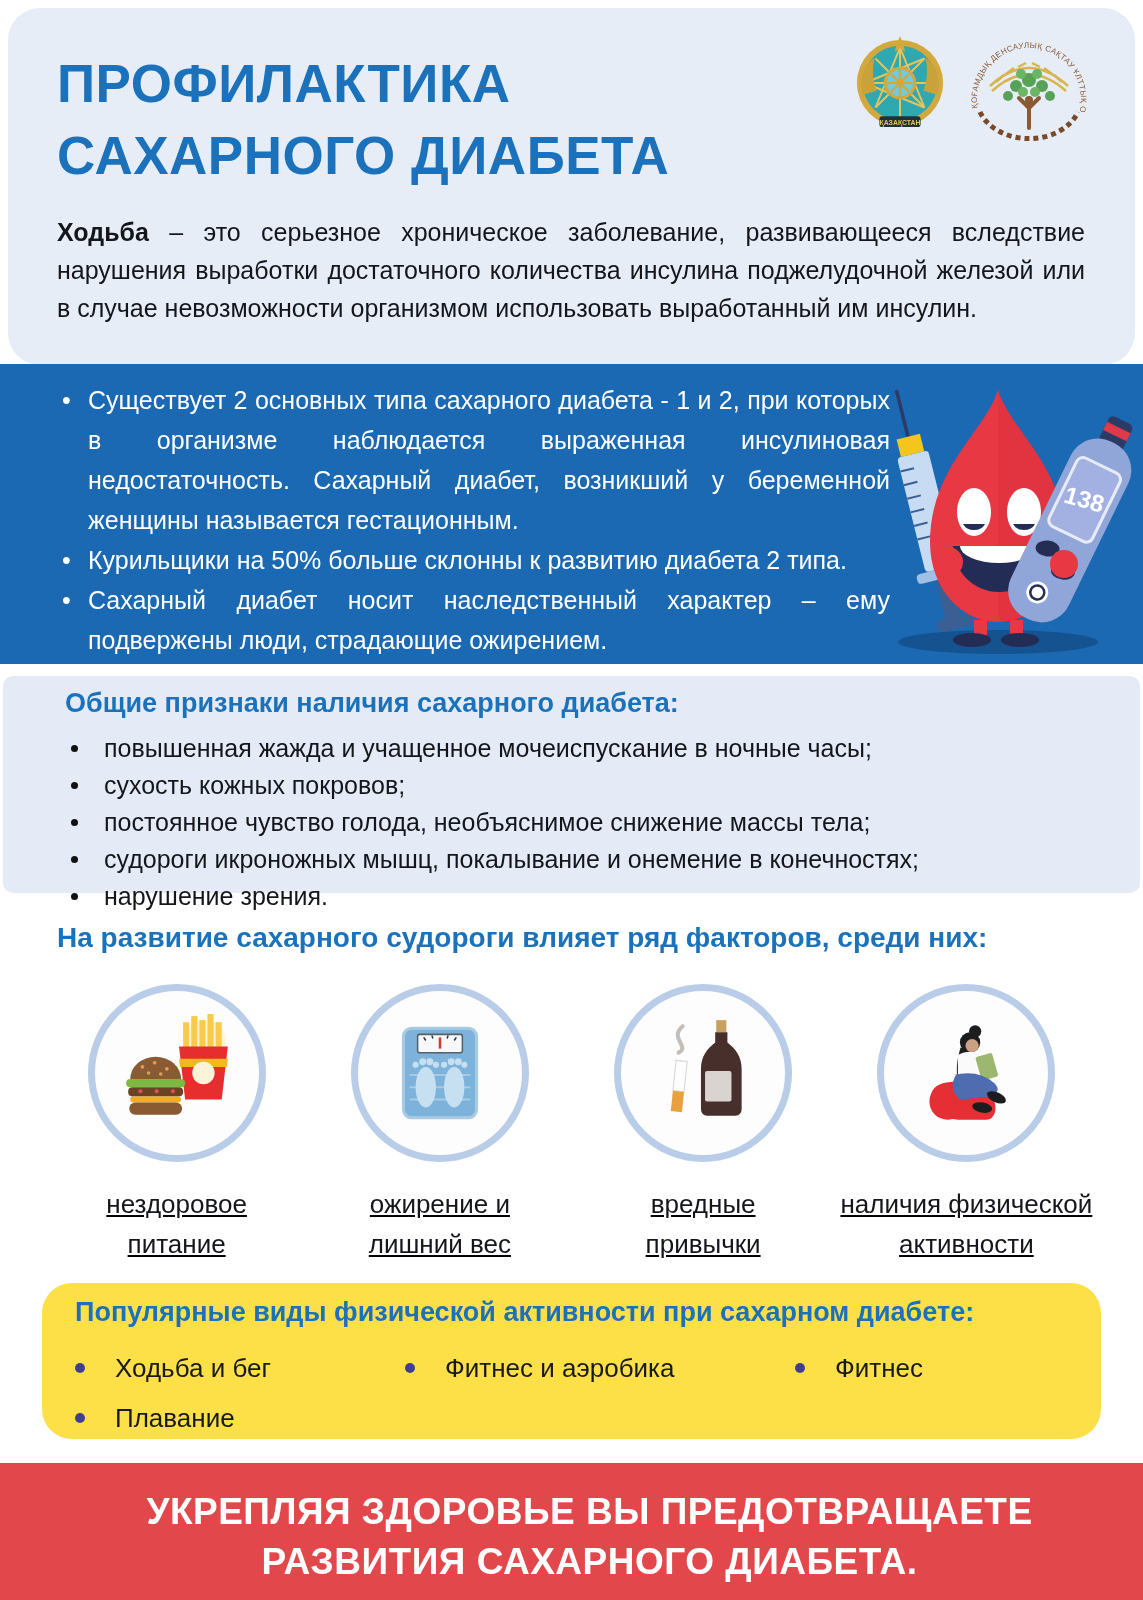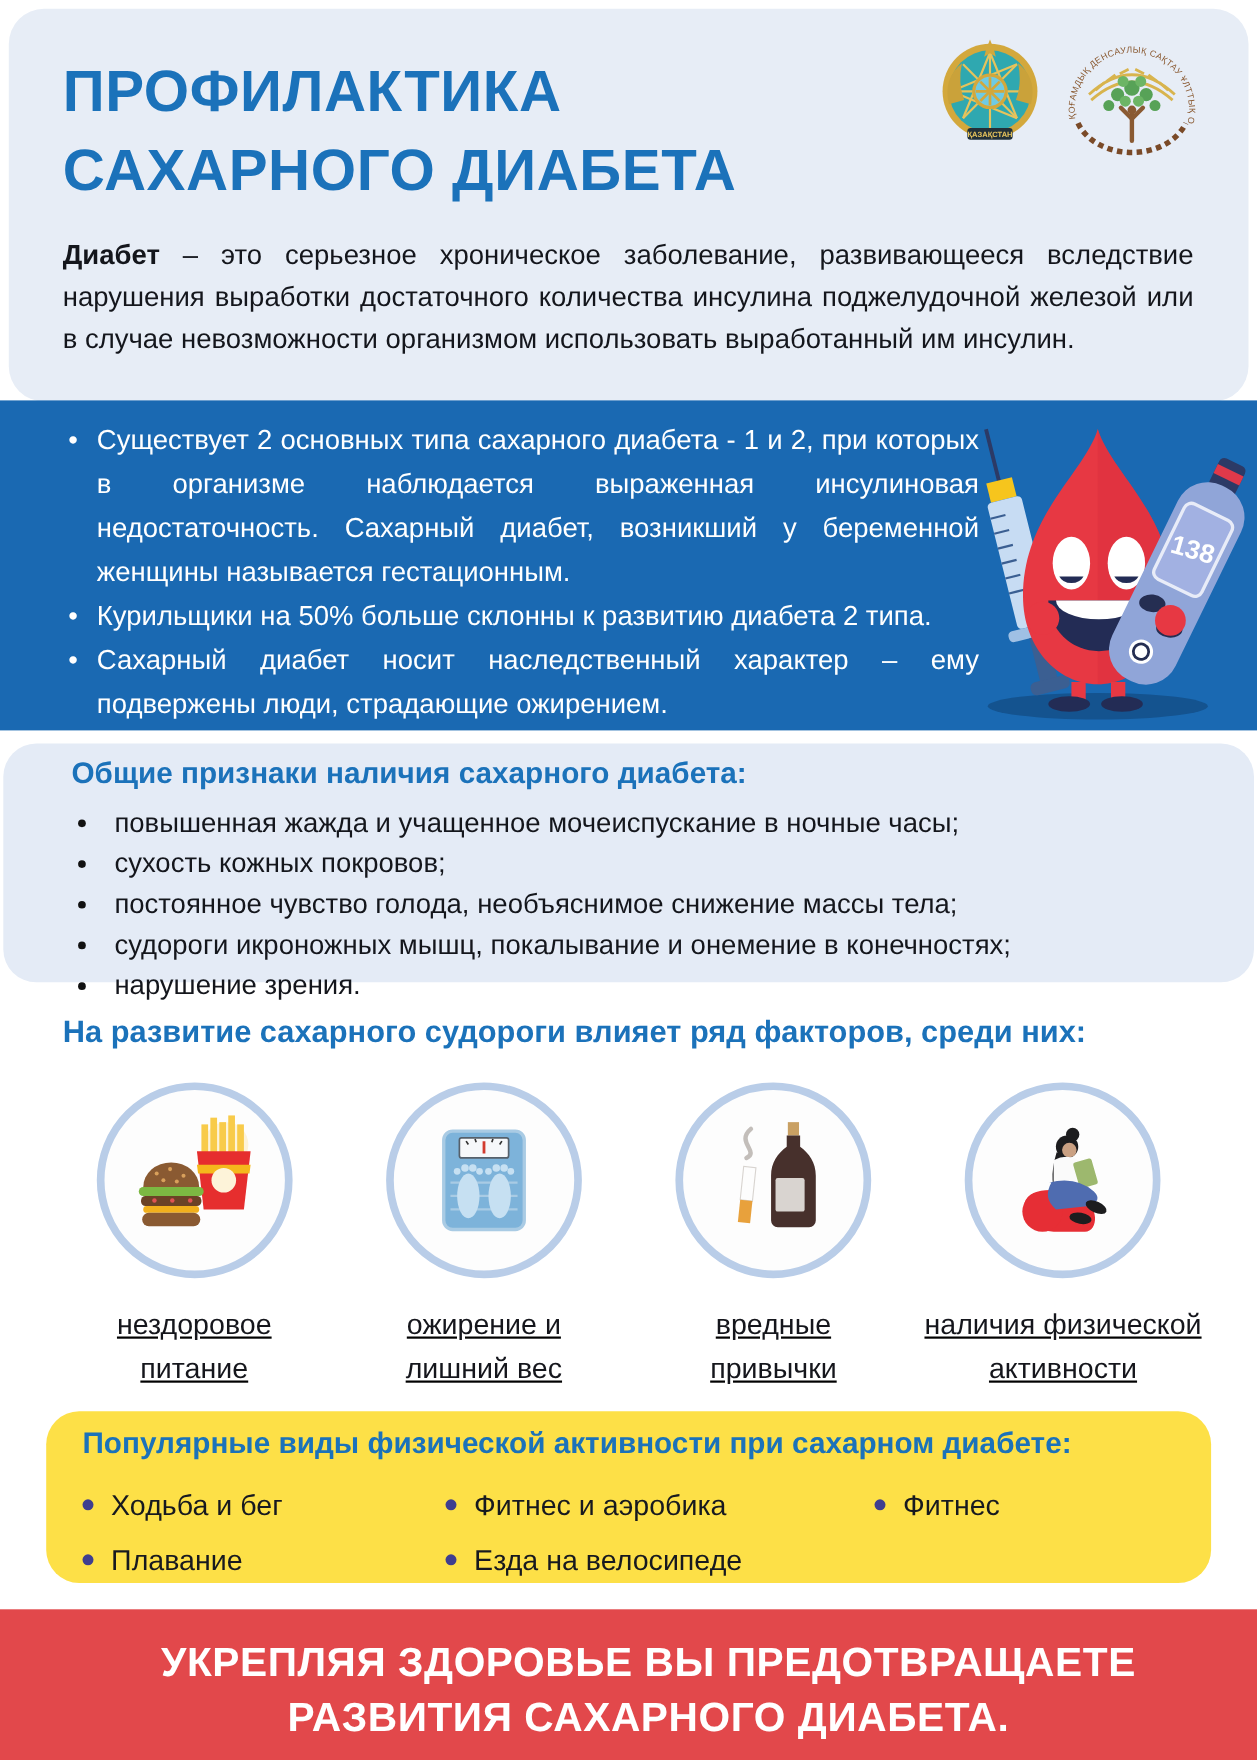--- a/index.html
+++ b/index.html
@@ -14,42 +14,42 @@
   .intro .term{font-weight:800;}
 
   
   .band{left:0;top:364px;width:1143px;height:300px;background:#1a69b2;}
   .facts{left:62px;top:16px;width:828px;color:#ffffff;font-size:25px;line-height:40px;position:absolute;}
   .fact{display:flex;}
   .fact .b{width:26px;flex:0 0 26px;}
   .fact .t{flex:1;text-align:justify;}
 
   
-  .signs{left:3px;top:676px;width:1137px;height:217px;background:#e4ebf6;border-radius:30px;}
+  .signs{left:3px;top:676px;width:1137px;height:217px;background:#e4ebf6;border-radius:10px;}
   .signs h2{position:absolute;left:62px;top:12px;margin:0;font-size:27px;color:#1b72ba;font-weight:800;}
   .sign-list{position:absolute;left:62px;top:54px;width:1020px;}
   .sign{display:flex;align-items:baseline;font-size:25px;line-height:37px;color:#14161c;}
   .sign .dot{width:7px;height:7px;border-radius:50%;background:#111;margin:0 26px 0 6px;flex:0 0 7px;align-self:center;}
 
   
   .factors-h{left:57px;top:922px;width:1040px;font-size:28px;font-weight:800;color:#1b72ba;}
   .factor-row{left:45px;top:984px;width:1053px;display:flex;}
   .factor{flex:1;display:flex;flex-direction:column;align-items:center;text-decoration:underline;}
   .circle{width:164px;height:164px;border-radius:50%;background:#fdfdfd;border:7px solid #b9cde8;display:flex;align-items:center;justify-content:center;}
   .flabel{margin-top:22px;font-size:26px;line-height:40px;color:#15161c;text-align:center;}
   .factor:nth-child(1) .flabel{max-width:175px;}
   .factor:nth-child(2) .flabel{max-width:175px;}
   .factor:nth-child(3) .flabel{max-width:140px;}
   .factor:nth-child(4) .flabel{max-width:260px;}
 
   
   .acts{left:42px;top:1283px;width:1059px;height:156px;background:#fde047;border-radius:30px;}
   .acts h2{position:absolute;left:33px;top:14px;margin:0;font-size:27px;color:#1b72ba;font-weight:800;}
   .act-grid{position:absolute;left:33px;top:60px;width:990px;display:grid;grid-template-columns:330px 390px 1fr;grid-auto-rows:50px;}
-  .act{display:flex;align-items:center;font-size:26px;color:#17191f;}
+  .act{display:flex;align-items:center;font-size:26px;color:#17191f;gap:14px;}
   .act .dot{width:10px;height:10px;border-radius:50%;background:#3f3e8f;margin-right:16px;flex:0 0 10px;}
 
   
   .footer{left:0;top:1463px;width:1143px;height:137px;background:#e2484b;color:#ffffff;text-align:center;font-weight:800;font-size:37px;line-height:50px;padding-top:24px;box-sizing:border-box;padding-left:36px;}
   .footer span{display:block;letter-spacing:.5px;}
 </style>
 </head>
 <body>
 
 <div class="abs header-box"></div>
@@ -111,21 +111,21 @@
   </g>
   <g stroke="#8a5a32" stroke-width="4" fill="none" stroke-linecap="round">
     <path d="M63,104 L63,80"></path>
     <path d="M63,84 L53,74"></path>
       <path d="M63,84 L73,74"></path>
   </g>
   <circle cx="63" cy="76" r="4" fill="#8a5a32"></circle>
   <path d="M14,88 A52,40 0 0 0 112,88" stroke="#7a4a28" stroke-width="5" fill="none" stroke-dasharray="5 4"></path>
 </svg>
 
-<div class="abs intro"><span class="term">Диабет</span><span> – это серьезное хроническое заболевание, развивающееся вследствие нарушения выработки достаточного количества инсулина поджелудочной железой или в случае невозможности организмом использовать выработанный им инсулин.</span></div>
+<div class="abs intro"><span class="term">Ходьба</span><span> – это серьезное хроническое заболевание, развивающееся вследствие нарушения выработки достаточного количества инсулина поджелудочной железой или в случае невозможности организмом использовать выработанный им инсулин.</span></div>
 
 <div class="abs band">
   <div class="facts">
     <div class="fact">
       <span class="b">•</span>
       <span class="t">Существует 2 основных типа сахарного диабета - 1 и 2, при которых в организме наблюдается выраженная инсулиновая недостаточность. Сахарный диабет, возникший у беременной женщины называется гестационным.</span>
     </div>
     <div class="fact">
       <span class="b">•</span>
       <span class="t">Курильщики на 50% больше склонны к развитию диабета 2 типа.</span>
@@ -334,24 +334,20 @@
         <span>Фитнес и аэробика</span>
       </div>
     <div class="act">
         <span class="dot"></span>
         <span>Фитнес</span>
       </div>
     <div class="act">
         <span class="dot"></span>
         <span>Плавание</span>
       </div>
-    <div class="act">
-        <span class="dot"></span>
-        <span>Езда на велосипеде</span>
-      </div>
     <div class="act empty"></div>
   </div>
 </div>
 
 <div class="abs footer">
   <span>УКРЕПЛЯЯ ЗДОРОВЬЕ ВЫ ПРЕДОТВРАЩАЕТЕ</span>
   <span>РАЗВИТИЯ  САХАРНОГО ДИАБЕТА.</span>
 </div>
 
 </body></html>

